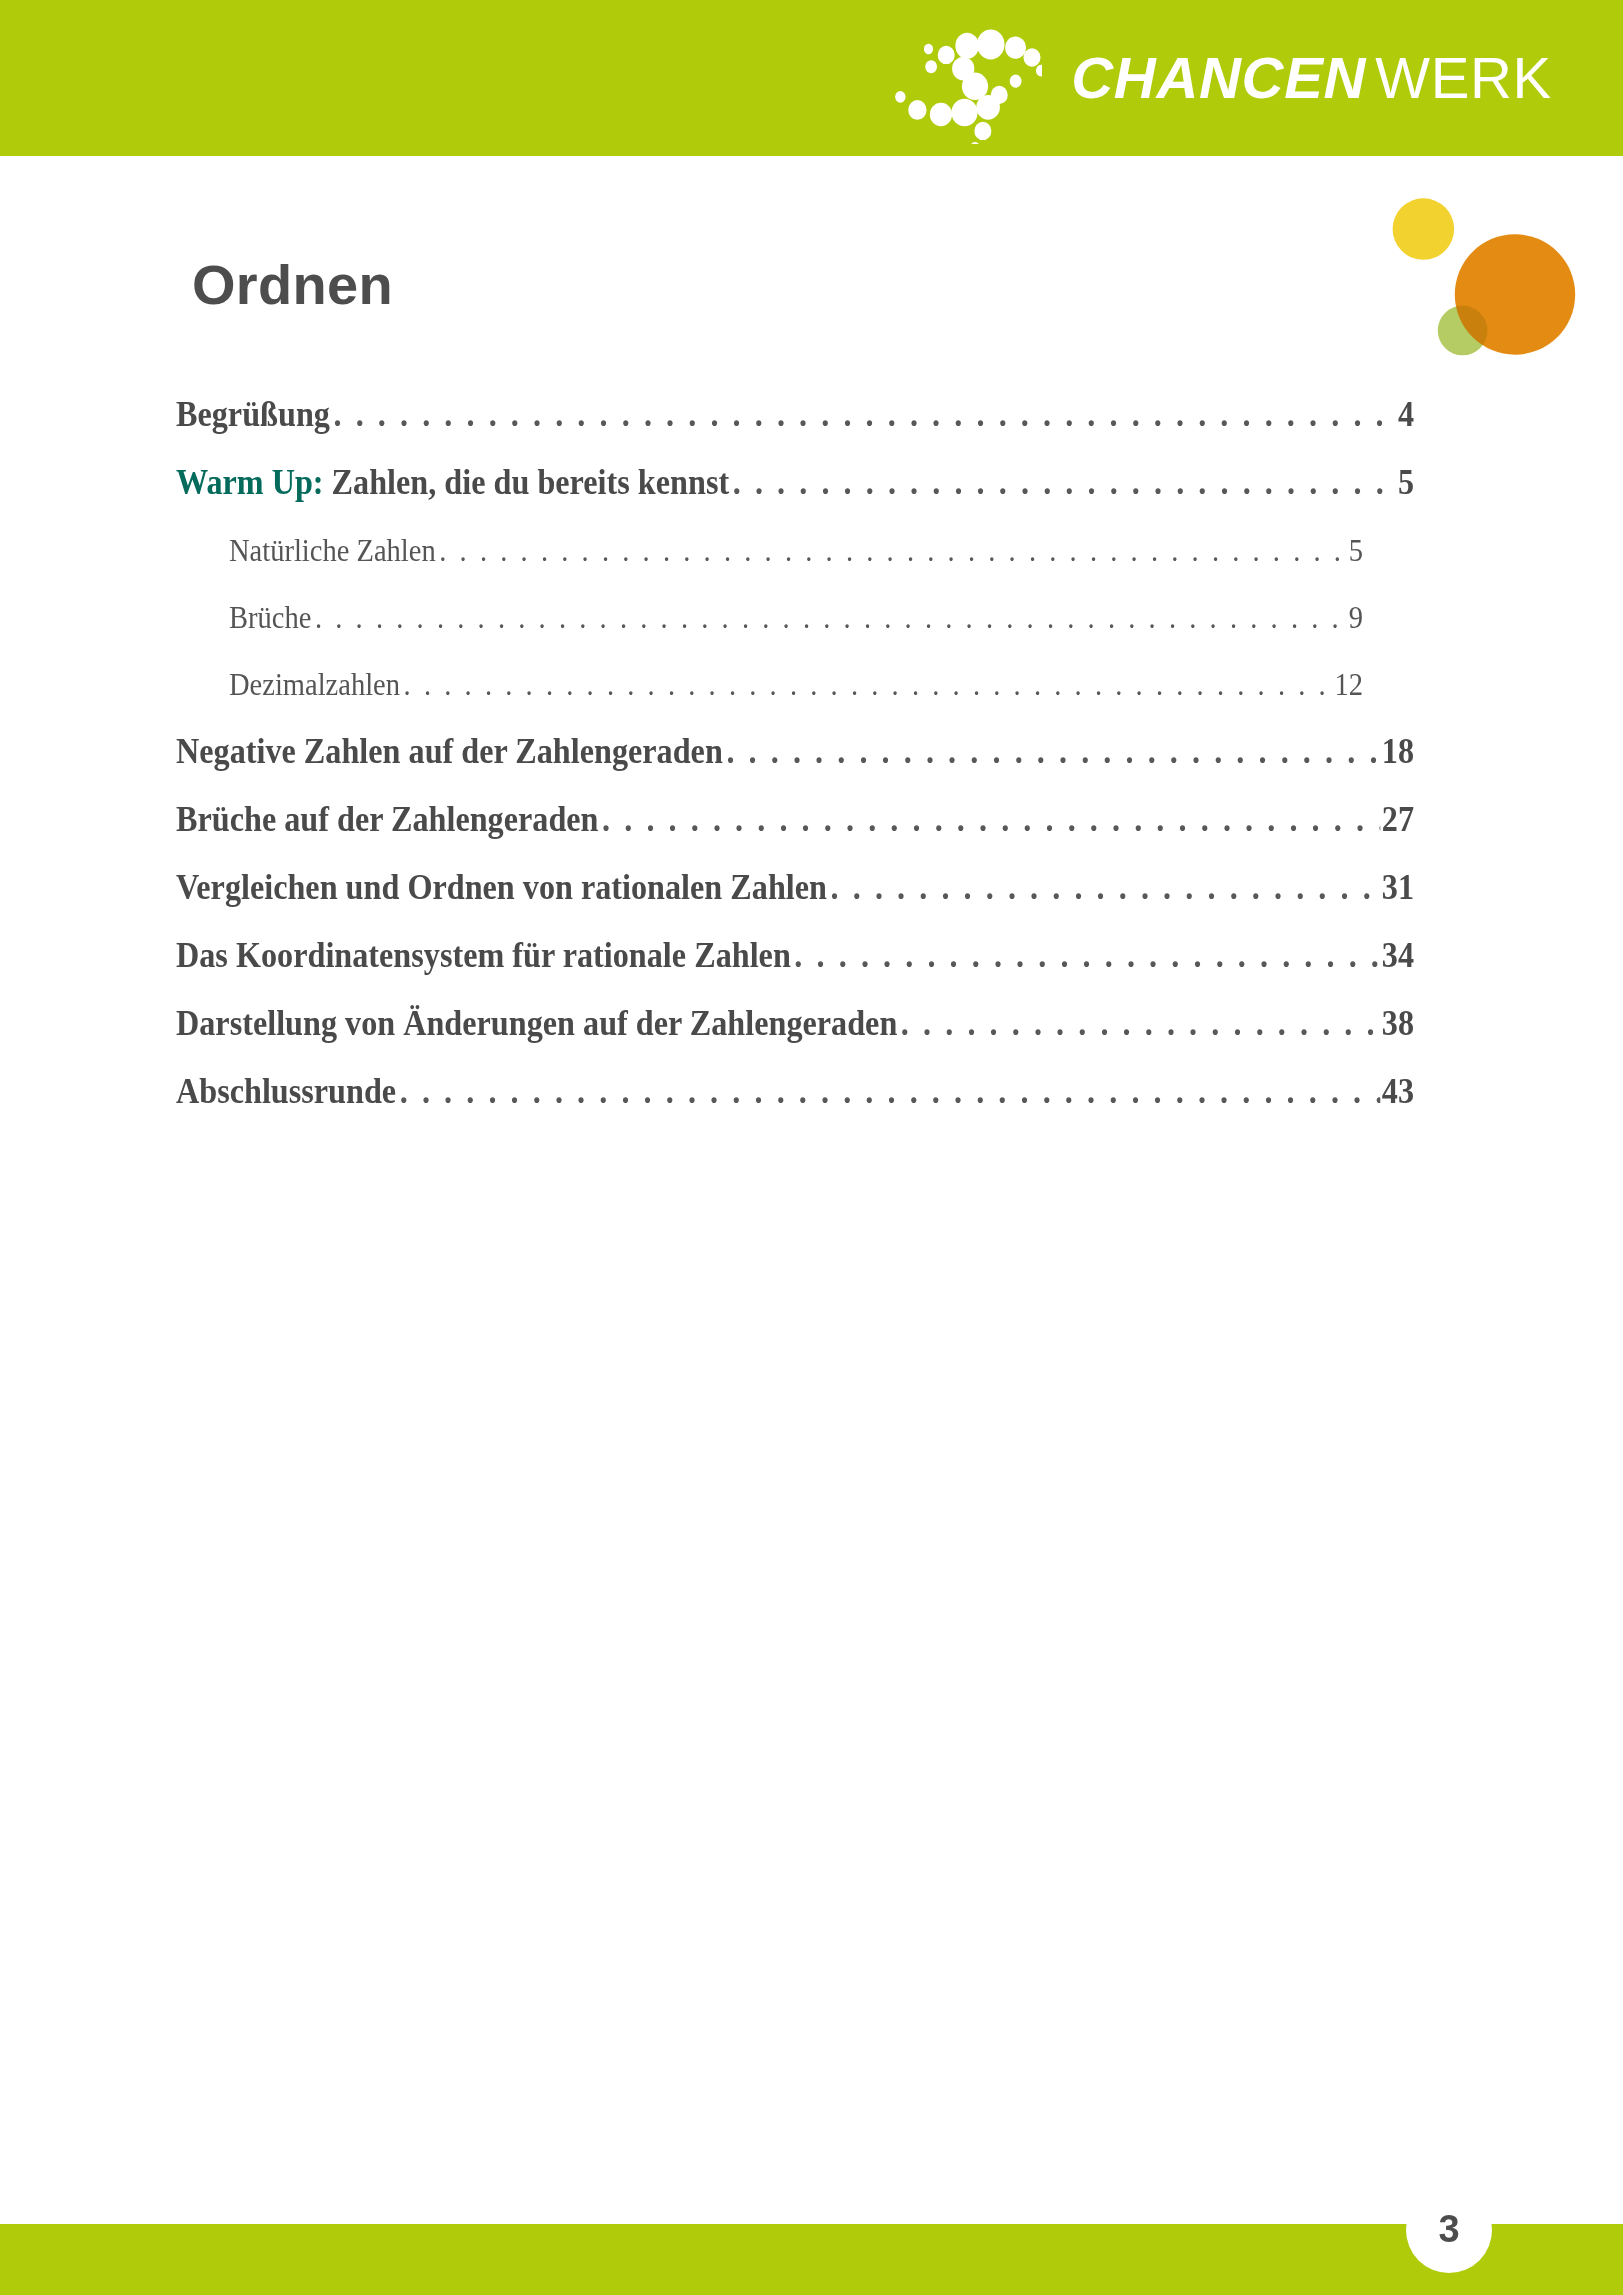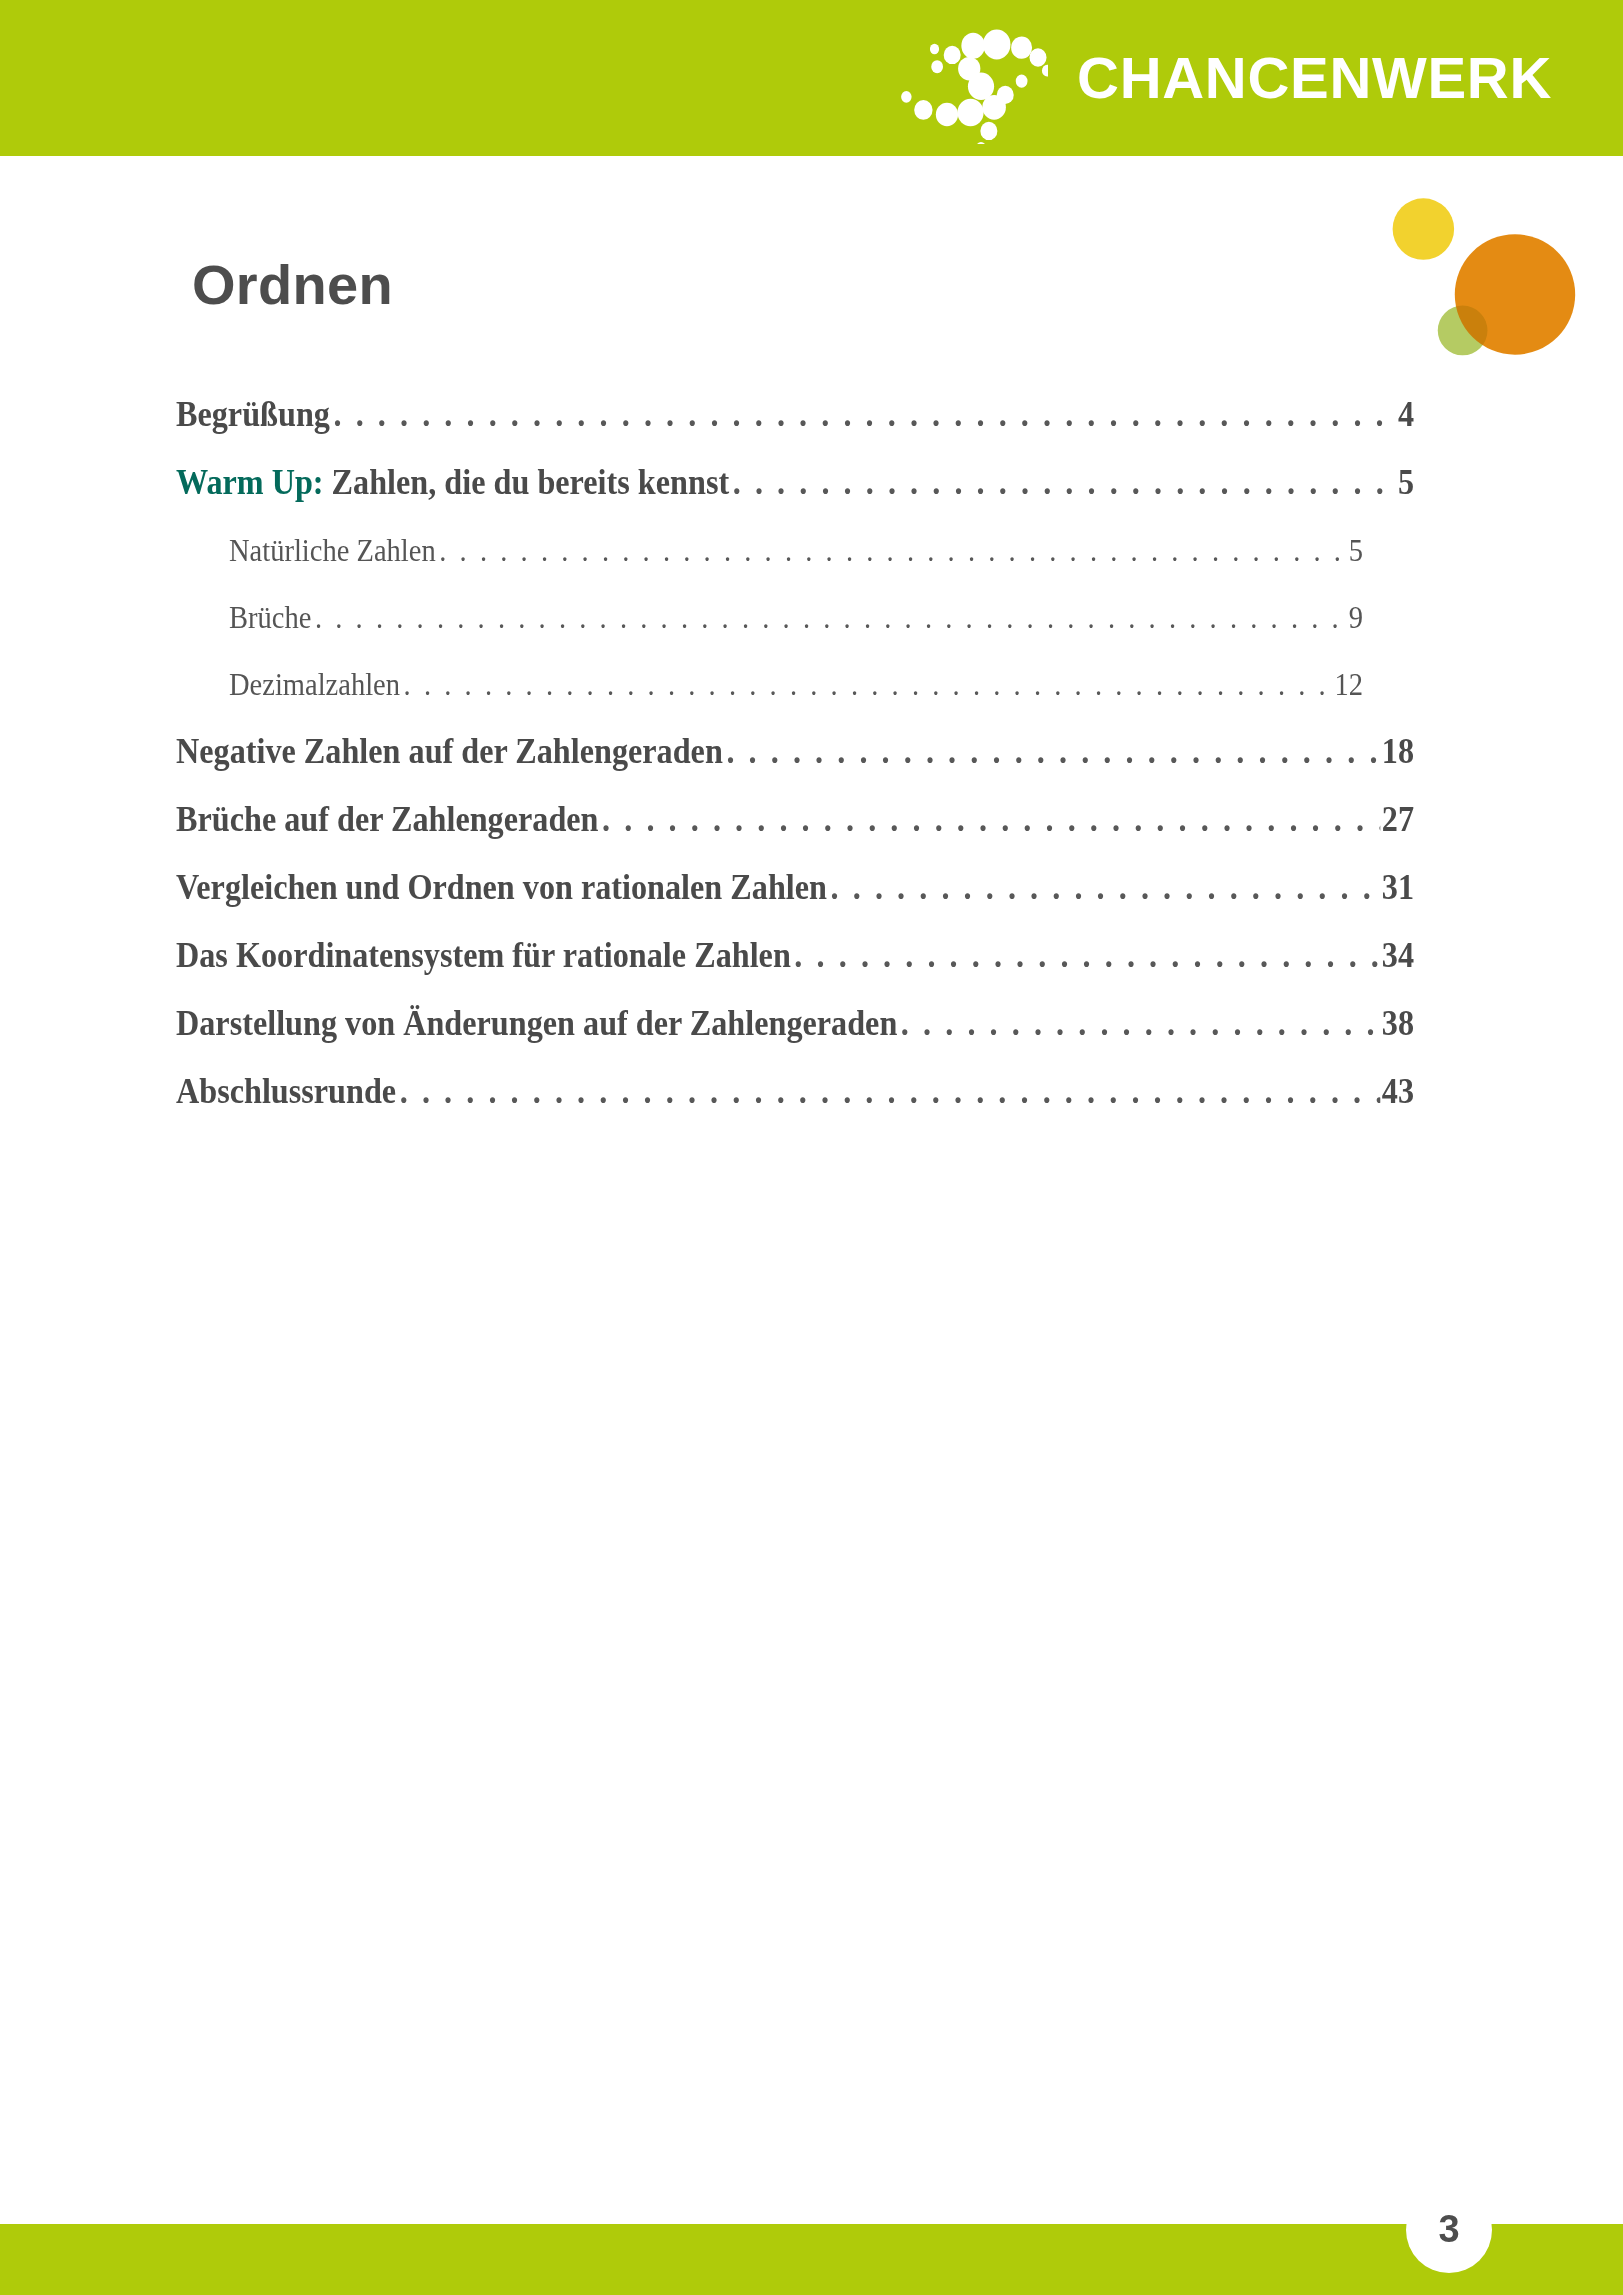--- a/index.html
+++ b/index.html
@@ -43,22 +43,22 @@
   .logo-word {
     font-family: "Liberation Sans", sans-serif;
     color: #ffffff;
     font-size: 58px;
     letter-spacing: 0.7px;
     line-height: 1;
     white-space: nowrap;
     display: flex;
     align-items: baseline;
   }
-  .logo-word .w-bold { font-weight: 700; }
-  .logo-word .w-light { font-weight: 700; }
+  .logo-word .w-bold { font-weight: 700; font-style: italic; }
+  .logo-word .w-light { font-weight: 400; margin-left: 9px; }
 
   
   .deco {
     position: absolute;
     left: 0; top: 0;
     width: 1623px;
     height: 2295px;
     pointer-events: none;
   }
 

